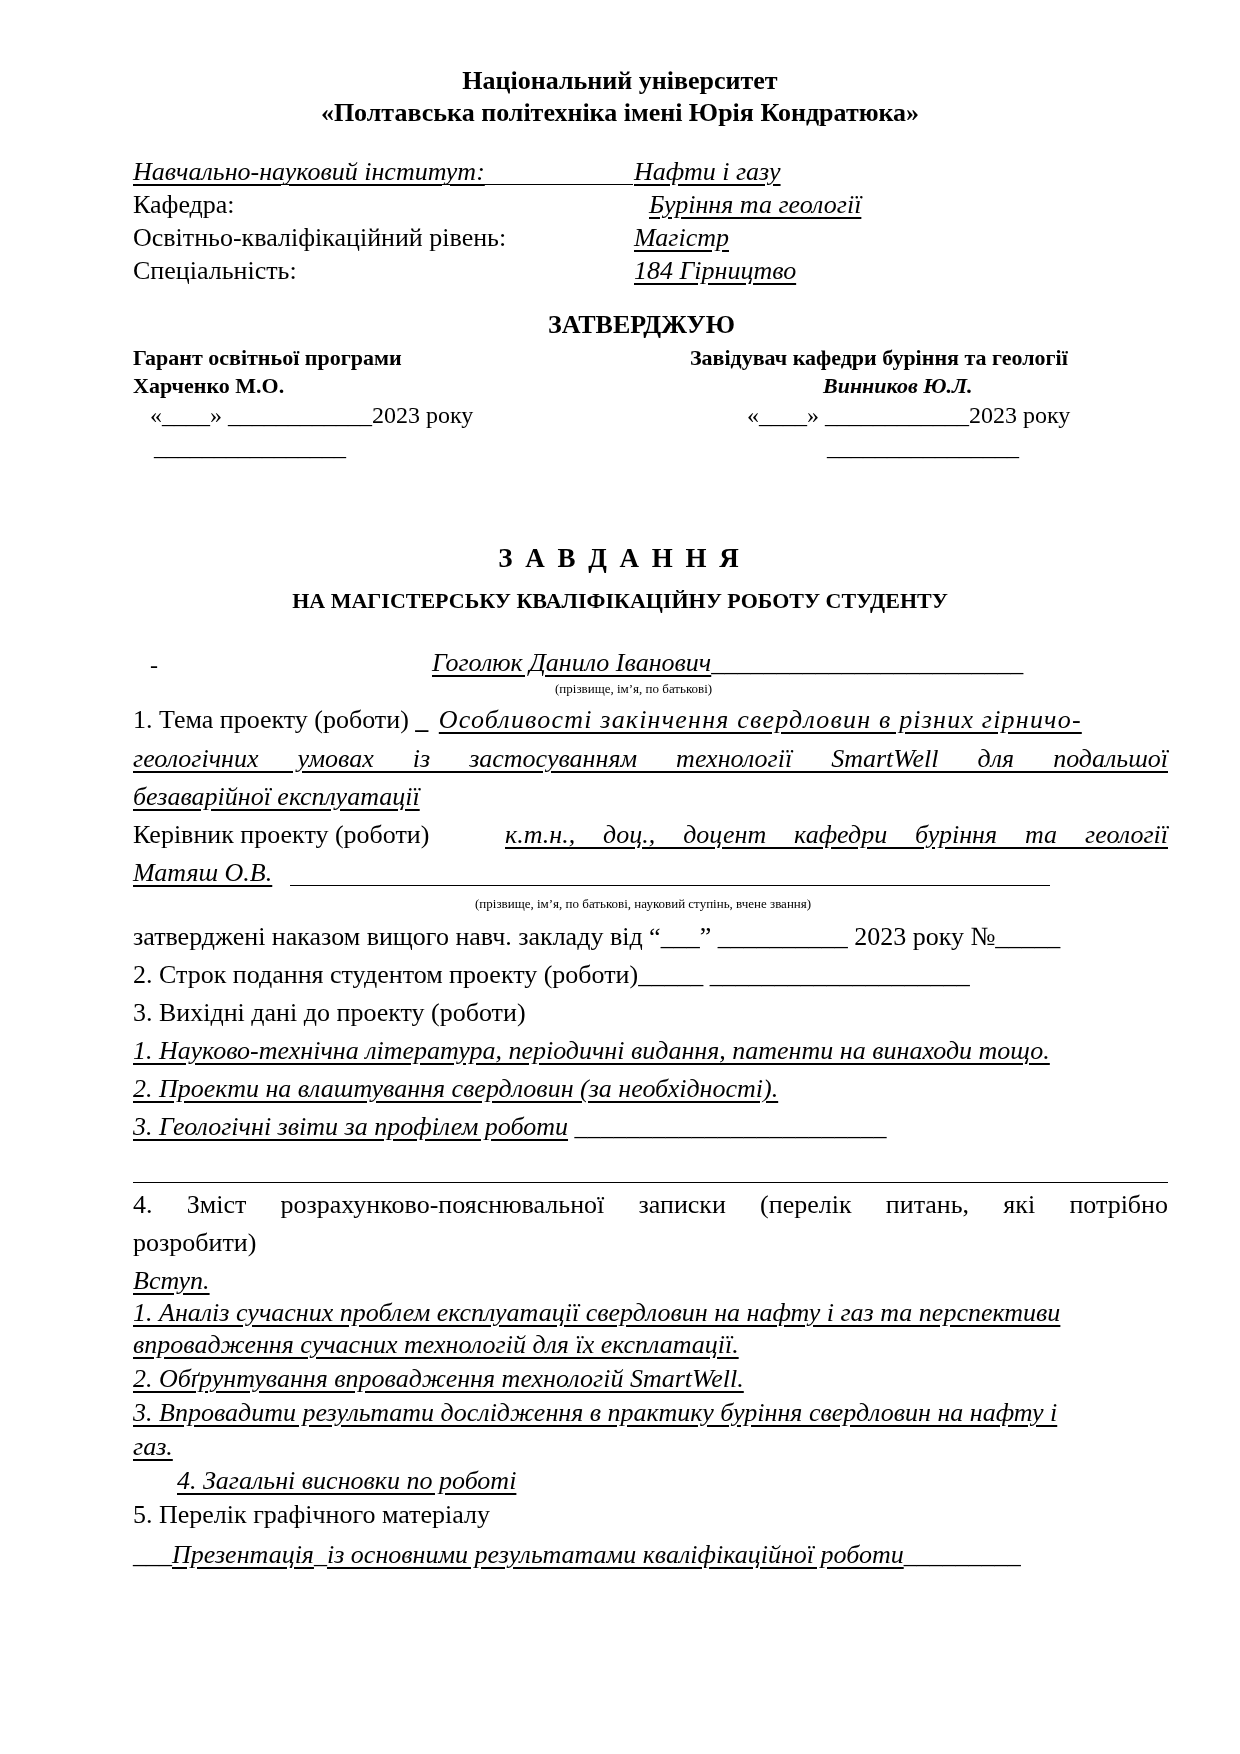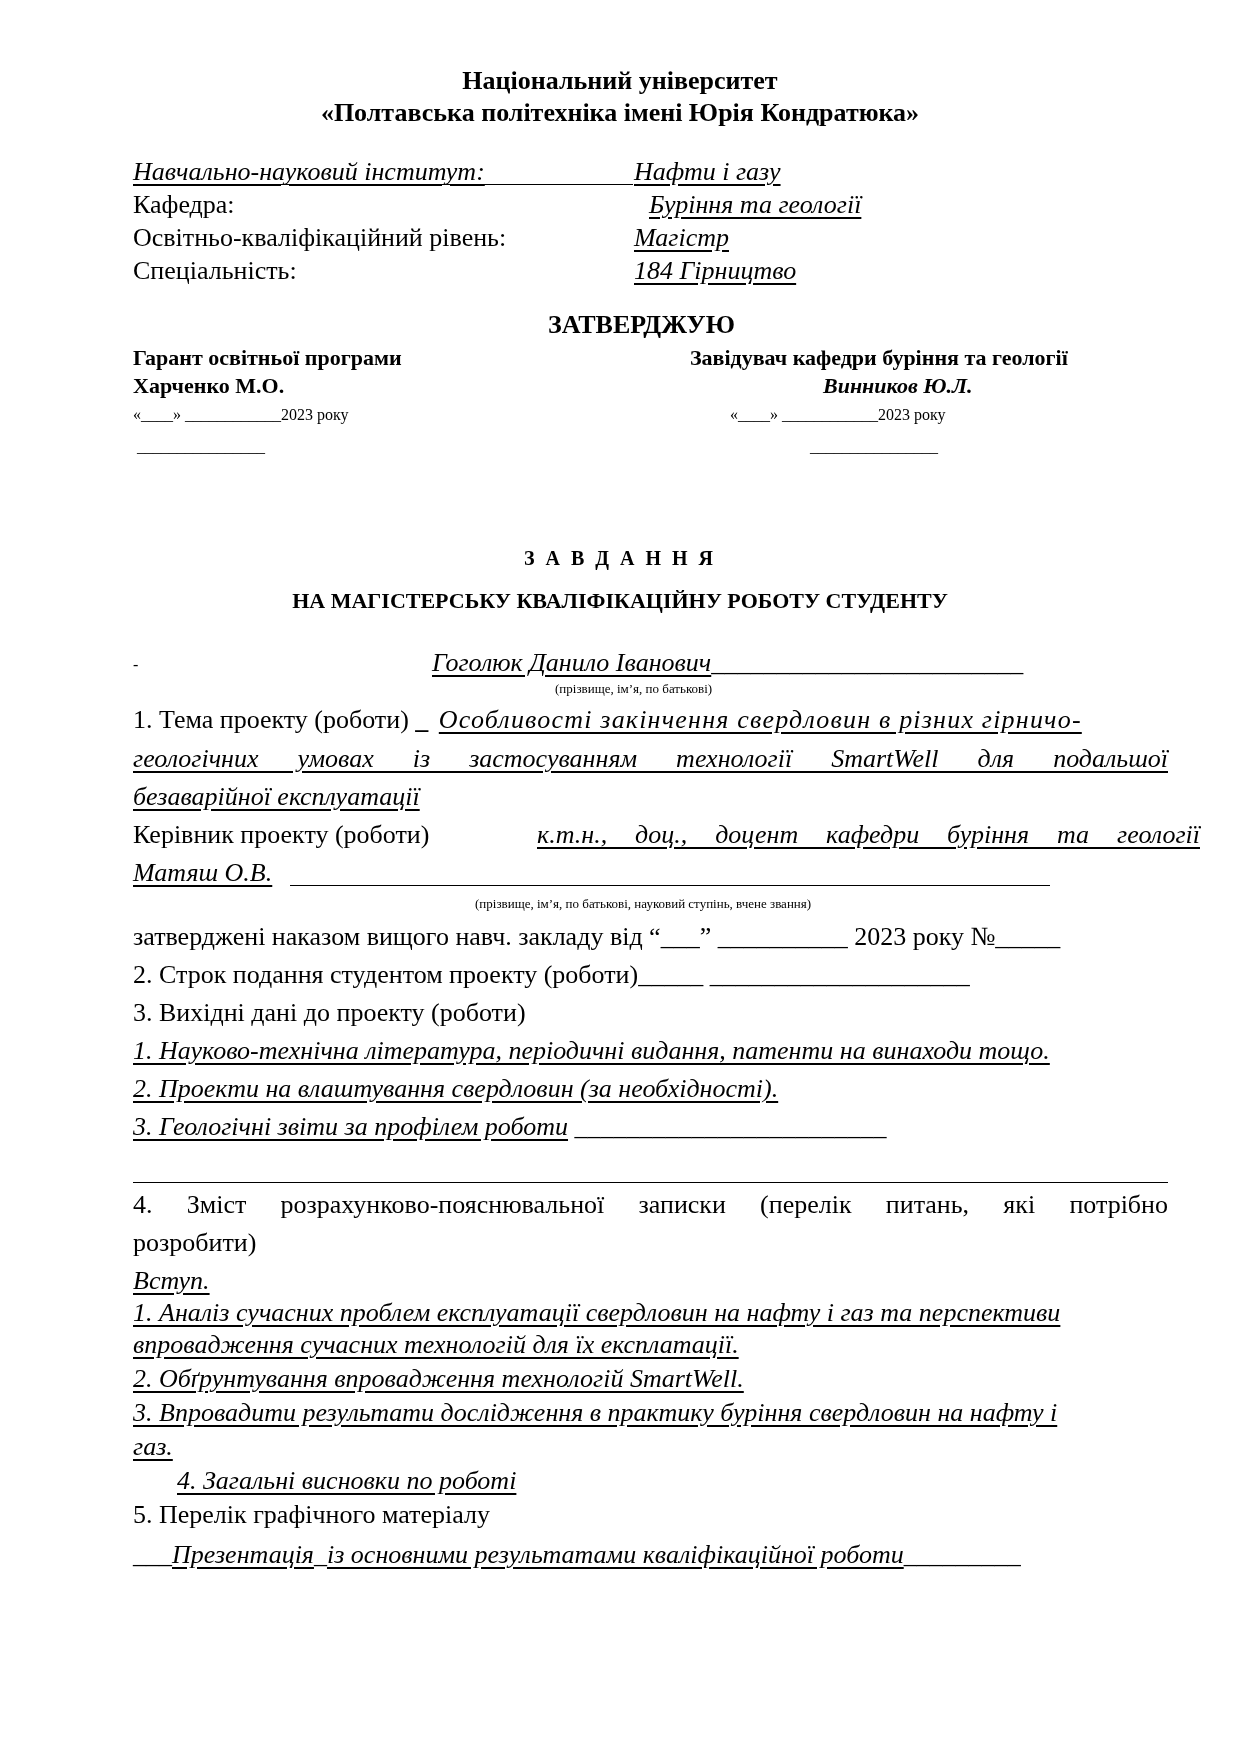--- a/index.html
+++ b/index.html
@@ -5,21 +5,21 @@
     html, body { margin: 0; padding: 0; background: #ffffff; }
     body {
       width: 1240px; height: 1754px; position: relative; overflow: hidden;
       font-family: "Liberation Serif", "DejaVu Serif", serif; color: #000;
     }
     .abs { position: absolute; white-space: nowrap; }
     .b { font-weight: bold; }
     .i { font-style: italic; }
     .u { text-decoration: underline; text-decoration-thickness: 2px; text-underline-offset: 4px; }
     .f26 { font-size: 26px; line-height: 30px; }
-    .f24 { font-size: 16px; line-height: 30px; }
+    .f24 { font-size: 24px; line-height: 30px; margin-left: 17px; }
     .f22 { font-size: 22px; line-height: 26px; }
     .f13 { font-size: 13px; line-height: 16px; }
     .center { left: 0; width: 1240px; text-align: center; }
     .line { position: absolute; height: 0; border-top: 1.6px solid #000; }
     .just { text-align: justify; text-align-last: justify; white-space: nowrap; display: block; }
   </style>
 </head>
 <body>
 
 <div class="abs center f26 b" style="top:66px;">Національний університет</div>
@@ -45,41 +45,41 @@
 <div class="abs f22 b" style="left:133px; top:345px;">Гарант освітньої програми</div>
 <div class="abs f22 b" style="left:133px; top:373px;">Харченко М.О.</div>
 <div class="abs f24" style="left:133px; top:400px;">«____» ____________2023 року</div>
 <div class="abs f24" style="left:137px; top:432px;">________________</div>
 
 <div class="abs f22 b" style="left:690px; top:345px;">Завідувач кафедри буріння та геології</div>
 <div class="abs f22 b" style="left:823px; top:373px;font-style:italic;">Винников Ю.Л.</div>
 <div class="abs f24" style="left:730px; top:400px;">«____» ____________2023 року</div>
 <div class="abs f24" style="left:810px; top:432px;">________________</div>
 
-<div class="abs center b" style="top:540px; font-size:20px; line-height:36px; letter-spacing:3px;">З А В Д А Н Н Я</div>
+<div class="abs center b" style="top:540px; font-size:27px; line-height:36px; letter-spacing:3px;">З А В Д А Н Н Я</div>
 <div class="abs center f22 b" style="top:588px;">НА МАГІСТЕРСЬКУ КВАЛІФІКАЦІЙНУ РОБОТУ СТУДЕНТУ</div>
 
 <div class="abs f24" style="left:133px; top:650px;">-</div>
 <div class="abs f26 i" style="left:432px; top:648px;">
   <span class="u">Гоголюк Данило Іванович</span><span>________________________</span>
 </div>
 <div class="abs f13" style="left:555px; top:681px;">(прізвище, ім’я,  по батькові)</div>
 
 <div class="abs f26" style="left:133px; top:705px; width:1035px;">
   <span>1. Тема проекту (роботи)</span>
   <span class="b">_</span>
   <span class="i u" style="margin-left:4px; letter-spacing:1.2px;">Особливості закінчення свердловин в різних гірничо-</span>
 </div>
 <div class="abs f26 i u" style="left:133px; top:744px; width:1035px;">
   <span class="just">геологічних умовах із застосуванням технології SmartWell для подальшої</span>
 </div>
 <div class="abs f26 i u" style="left:133px; top:782px;">безаварійної експлуатації</div>
 
 <div class="abs f26" style="left:133px; top:820px;">Керівник проекту (роботи)</div>
-<div class="abs f26 i u" style="left:505px; top:820px; width:663px;margin-left:32px;">
+<div class="abs f26 i u" style="left:505px; top:820px; width:663px;">
   <span class="just">к.т.н., доц., доцент кафедри буріння та геології</span>
 </div>
 <div class="abs f26 i u" style="left:133px; top:858px;">Матяш О.В.</div>
 <div class="line" style="left:290px; top:885px; width:760px;"></div>
 <div class="abs f13" style="left:475px; top:896px;">(прізвище, ім’я, по батькові, науковий ступінь, вчене звання)</div>
 
 <div class="abs f26" style="left:133px; top:922px;">затверджені наказом вищого навч. закладу від “___” __________ 2023 року №_____</div>
 <div class="abs f26" style="left:133px; top:960px;">2. Строк подання студентом проекту (роботи)_____ ____________________</div>
 
 <div class="abs f26" style="left:133px; top:998px;">3. Вихідні дані до проекту (роботи)</div>

